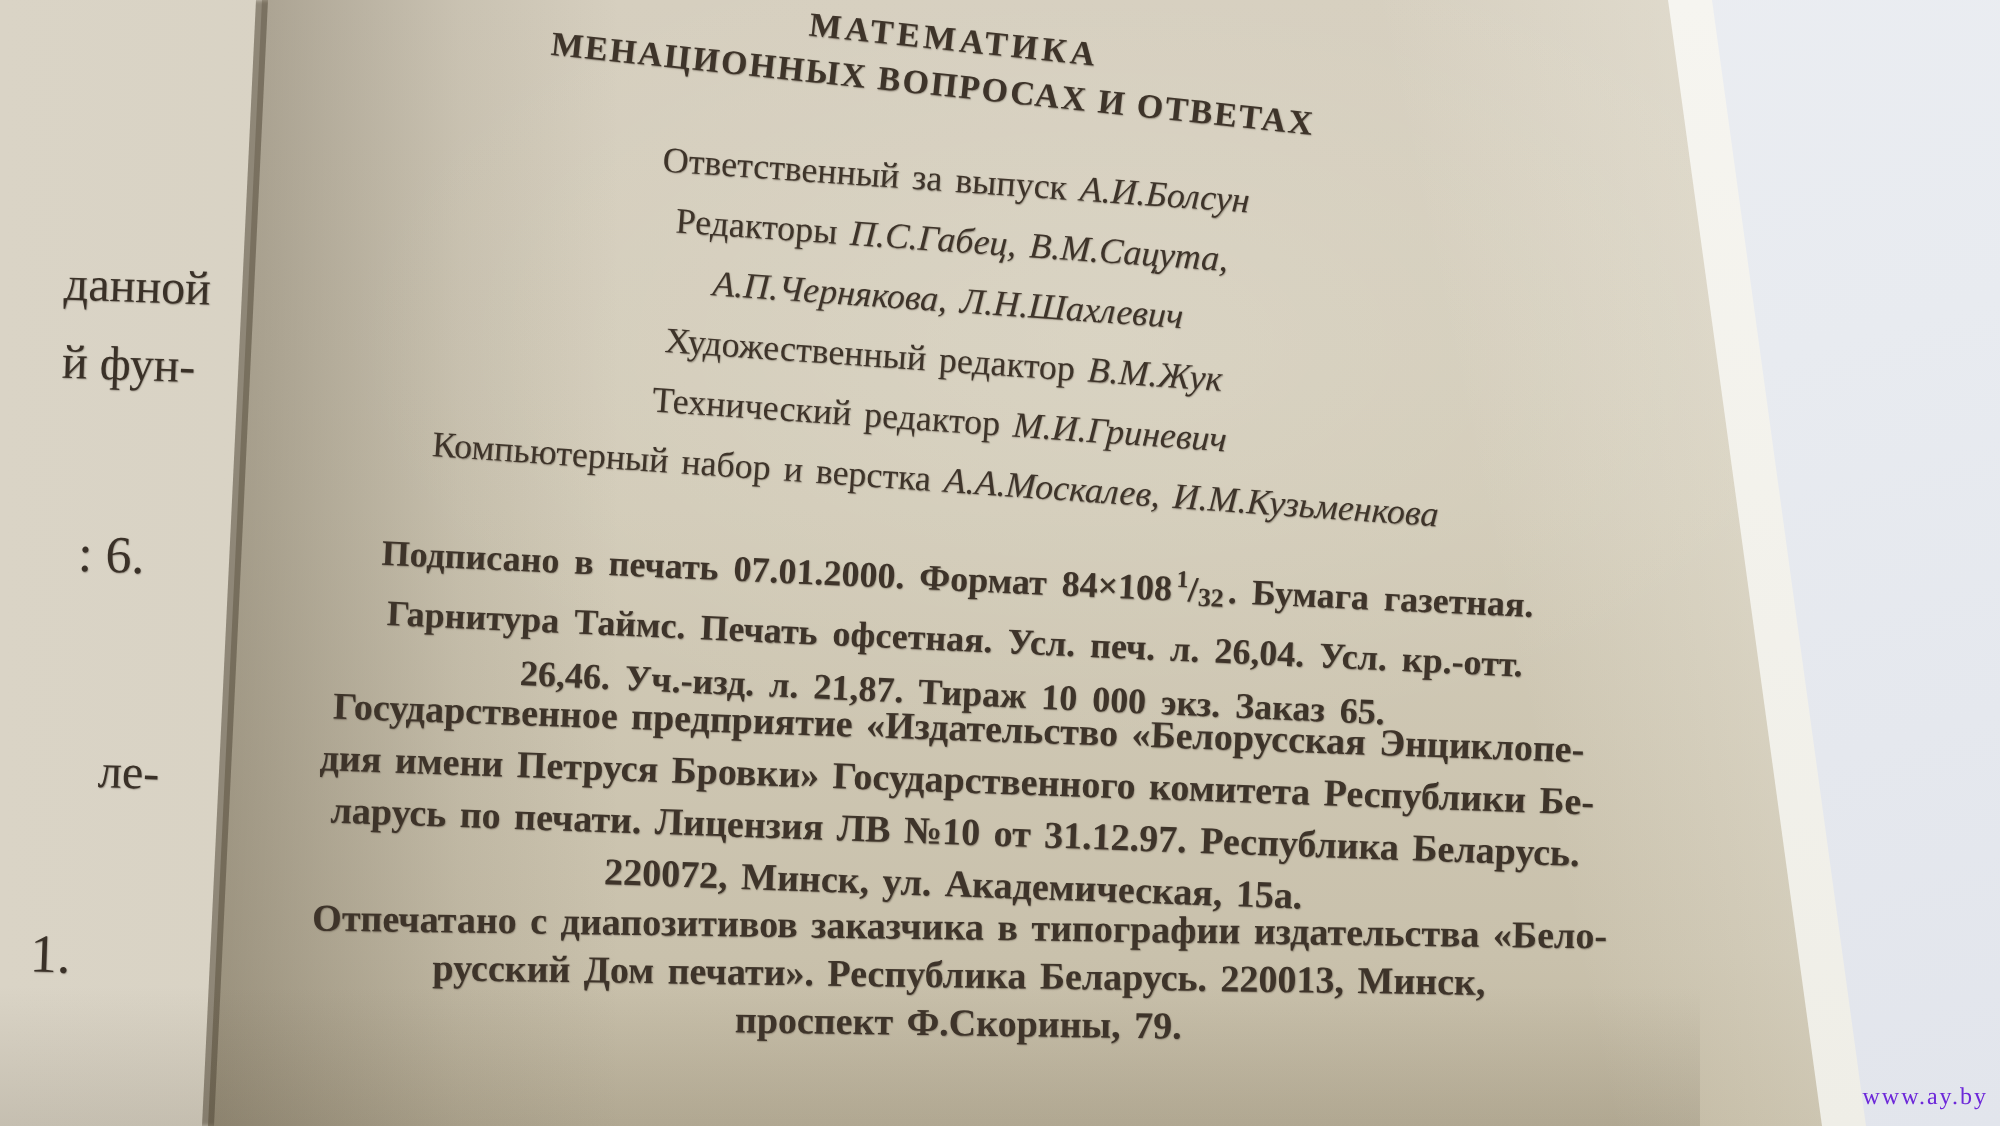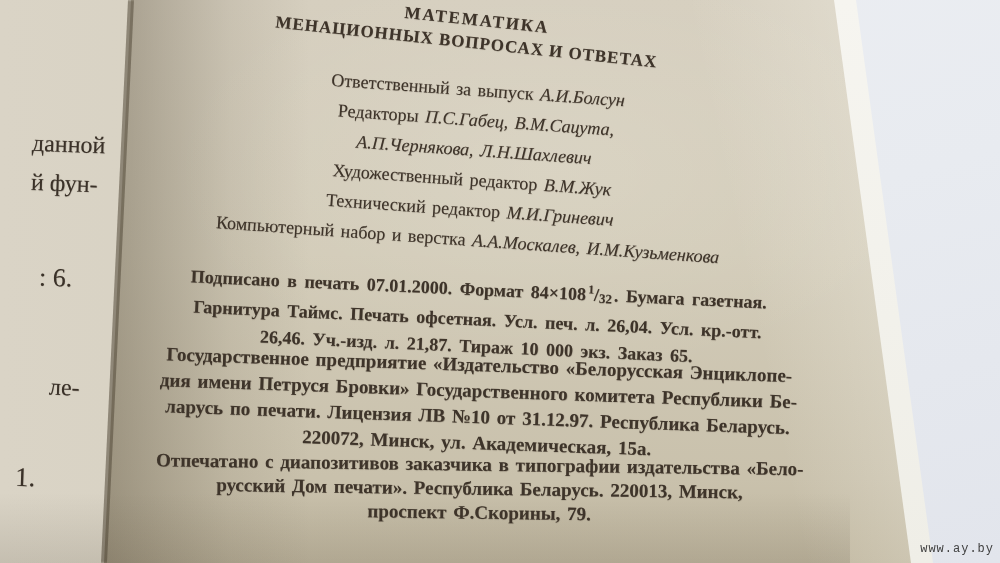--- a/index.html
+++ b/index.html
@@ -66,22 +66,22 @@
   .frag{position:absolute;color:#3a3128;font-size:24px;
     text-shadow:0.3px 0.4px 0.7px rgba(58,49,40,0.45);
     transform:rotate(2deg);white-space:nowrap;}
   .frag-1{top:131px;right:895px;}
   .frag-2{top:170px;right:902px;}
   .frag-3{top:263px;right:928px;font-size:26px;}
   .frag-4{top:374px;right:920px;}
   .frag-5{top:462px;right:965px;font-size:27px;}
 
   .watermark{position:absolute;right:6px;bottom:7px;
-    font-family:Liberation Mono, monospace;font-size:12px;
-    color:#404040;letter-spacing:1px;}
+    font-family:Liberation Serif, serif;font-size:12px;
+    color:#6d28d9;letter-spacing:1px;}
 </style>
 </head>
 <body>
 
 <div class="scene">
 
   <div class="main-page"></div>
   <div class="main-page-light"></div>
   <div class="gutter-shadow"></div>
   <div class="left-page">

